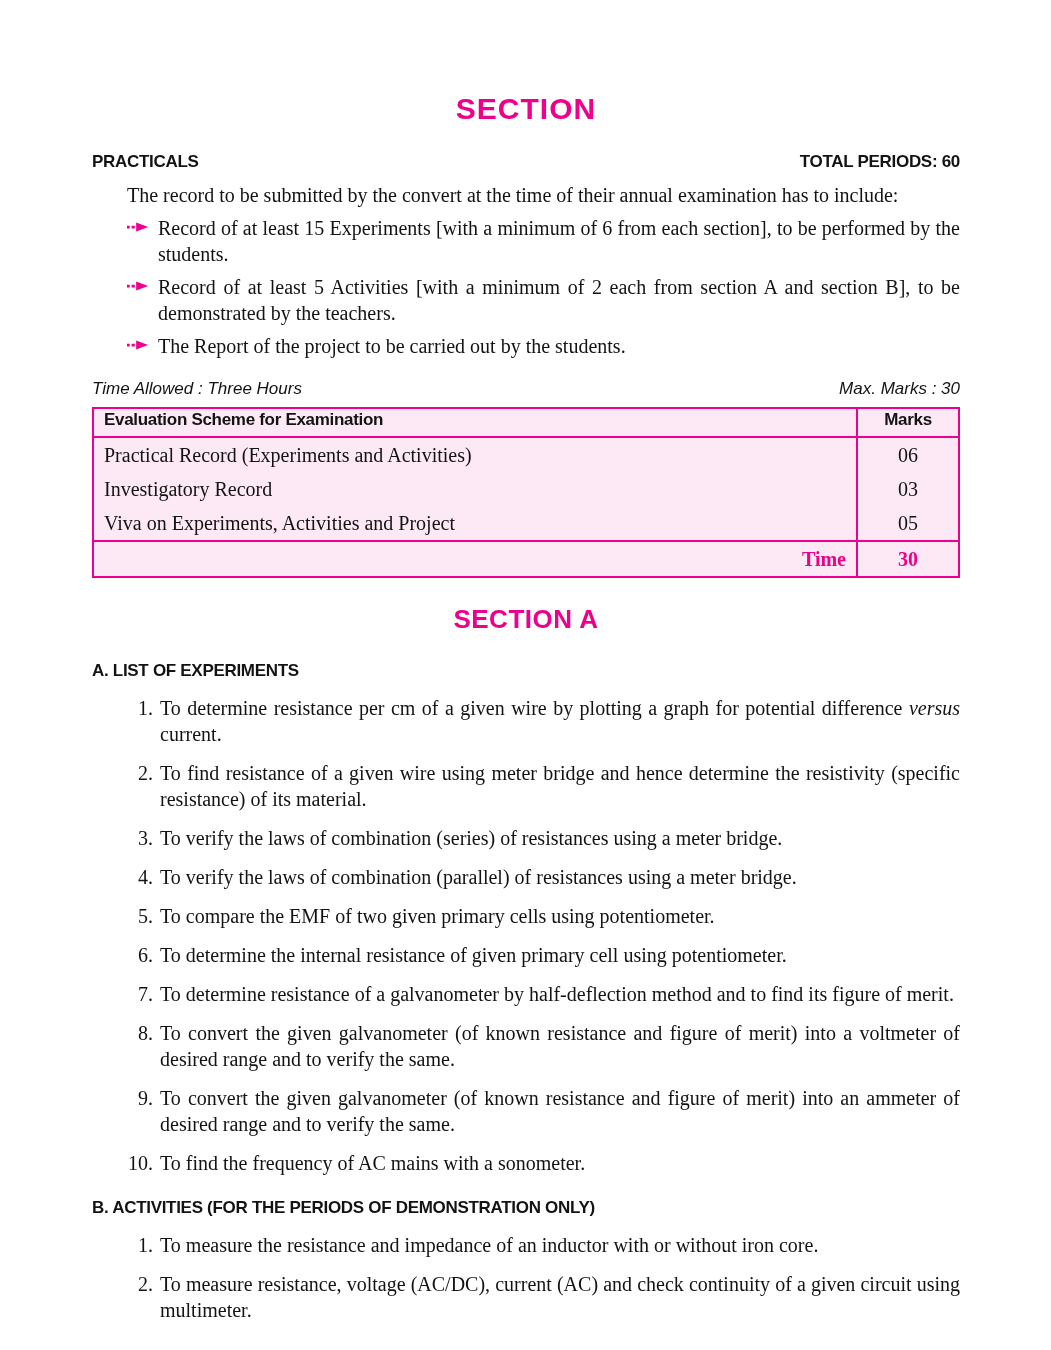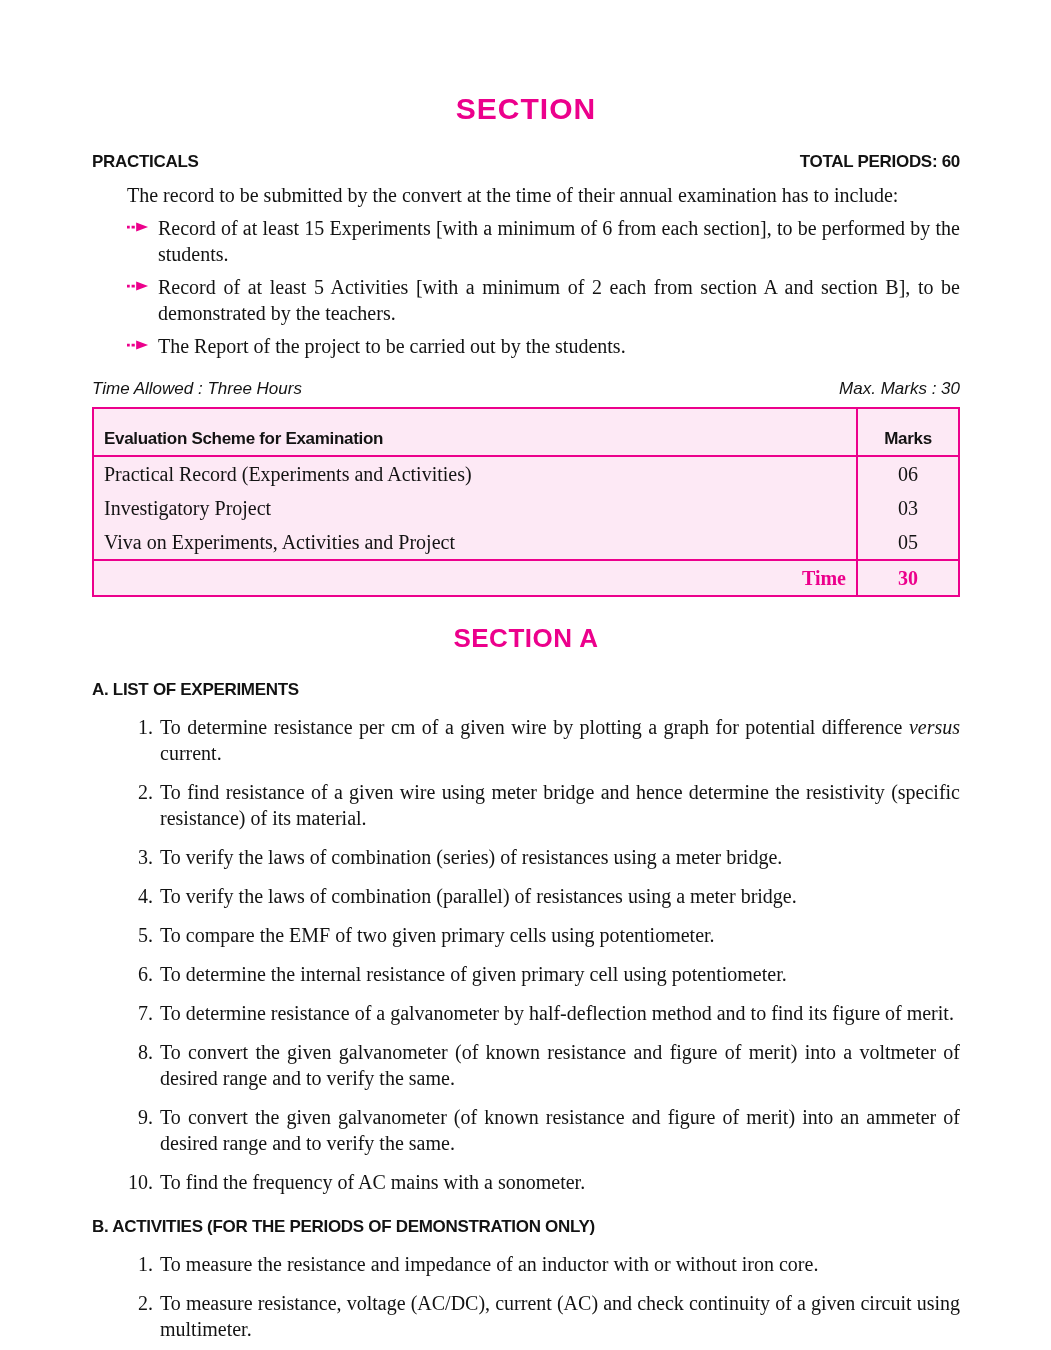--- a/index.html
+++ b/index.html
@@ -78,21 +78,21 @@
   }
   table.eval th, table.eval td {
     padding: 3px 10px;
     vertical-align: middle;
   }
   table.eval th {
     font-family: "Liberation Sans", sans-serif;
     font-size: 17px;
     letter-spacing: -0.3px;
     border-bottom: 2px solid var(--accent);
-    padding-top: 20px;
+    padding-top: 1px;
     padding-bottom: 6px;
   }
   table.eval th.scheme { text-align: left; }
   table.eval th.marks-h { text-align: center; border-left: 2px solid var(--accent); width: 102px; }
   table.eval td { font-size: 20px; line-height: 1.4; }
   table.eval td.marks-c { text-align: center; border-left: 2px solid var(--accent); }
   table.eval tr.total-row td { border-top: 2px solid var(--accent); color: var(--accent); font-weight: bold; }
   table.eval tr.total-row td.total-label { text-align: right; }
   .section-heading {
     text-align: center;
@@ -176,21 +176,21 @@
         <th class="scheme">Evaluation Scheme for Examination</th>
         <th class="marks-h">Marks</th>
       </tr>
     </thead>
     <tbody>
       <tr>
         <td>Practical Record (Experiments and Activities)</td>
         <td class="marks-c">06</td>
       </tr>
       <tr>
-        <td>Investigatory Project</td>
+        <td>Investigatory Record</td>
         <td class="marks-c">03</td>
       </tr>
       <tr>
         <td>Viva on Experiments, Activities and Project</td>
         <td class="marks-c">05</td>
       </tr>
       <tr class="total-row">
         <td class="total-label">Time</td>
         <td class="marks-c">30</td>
       </tr>

